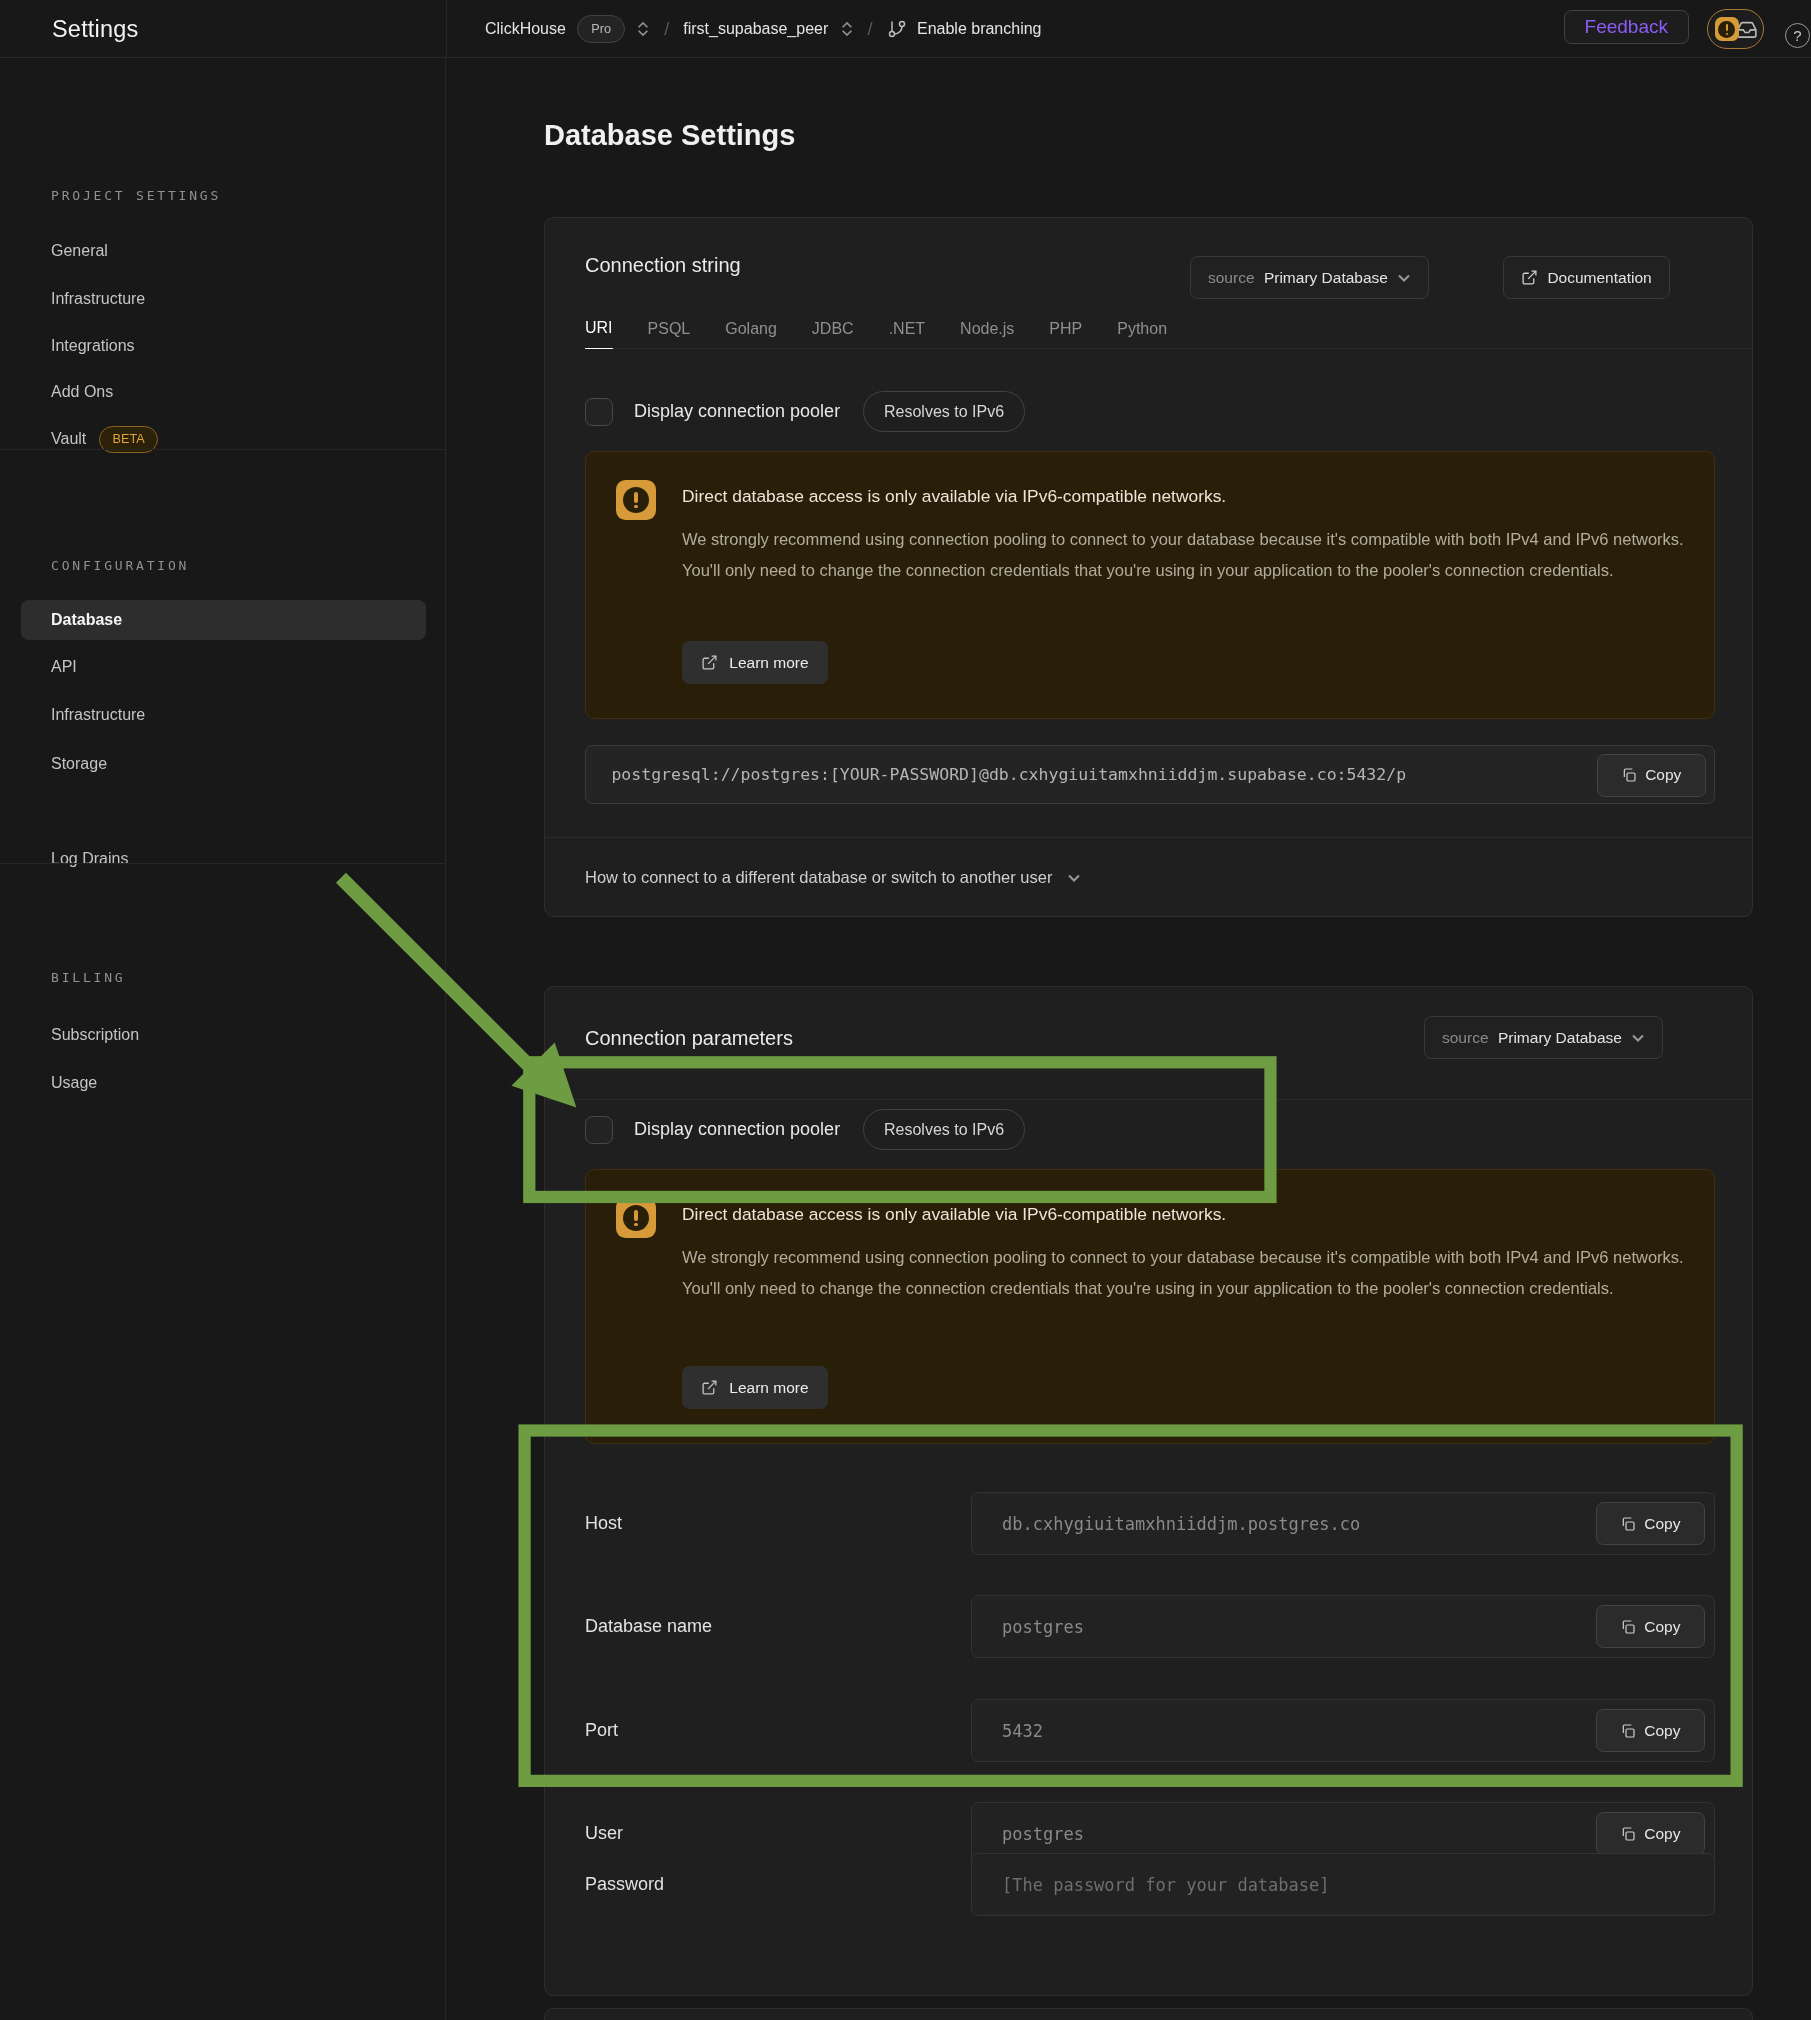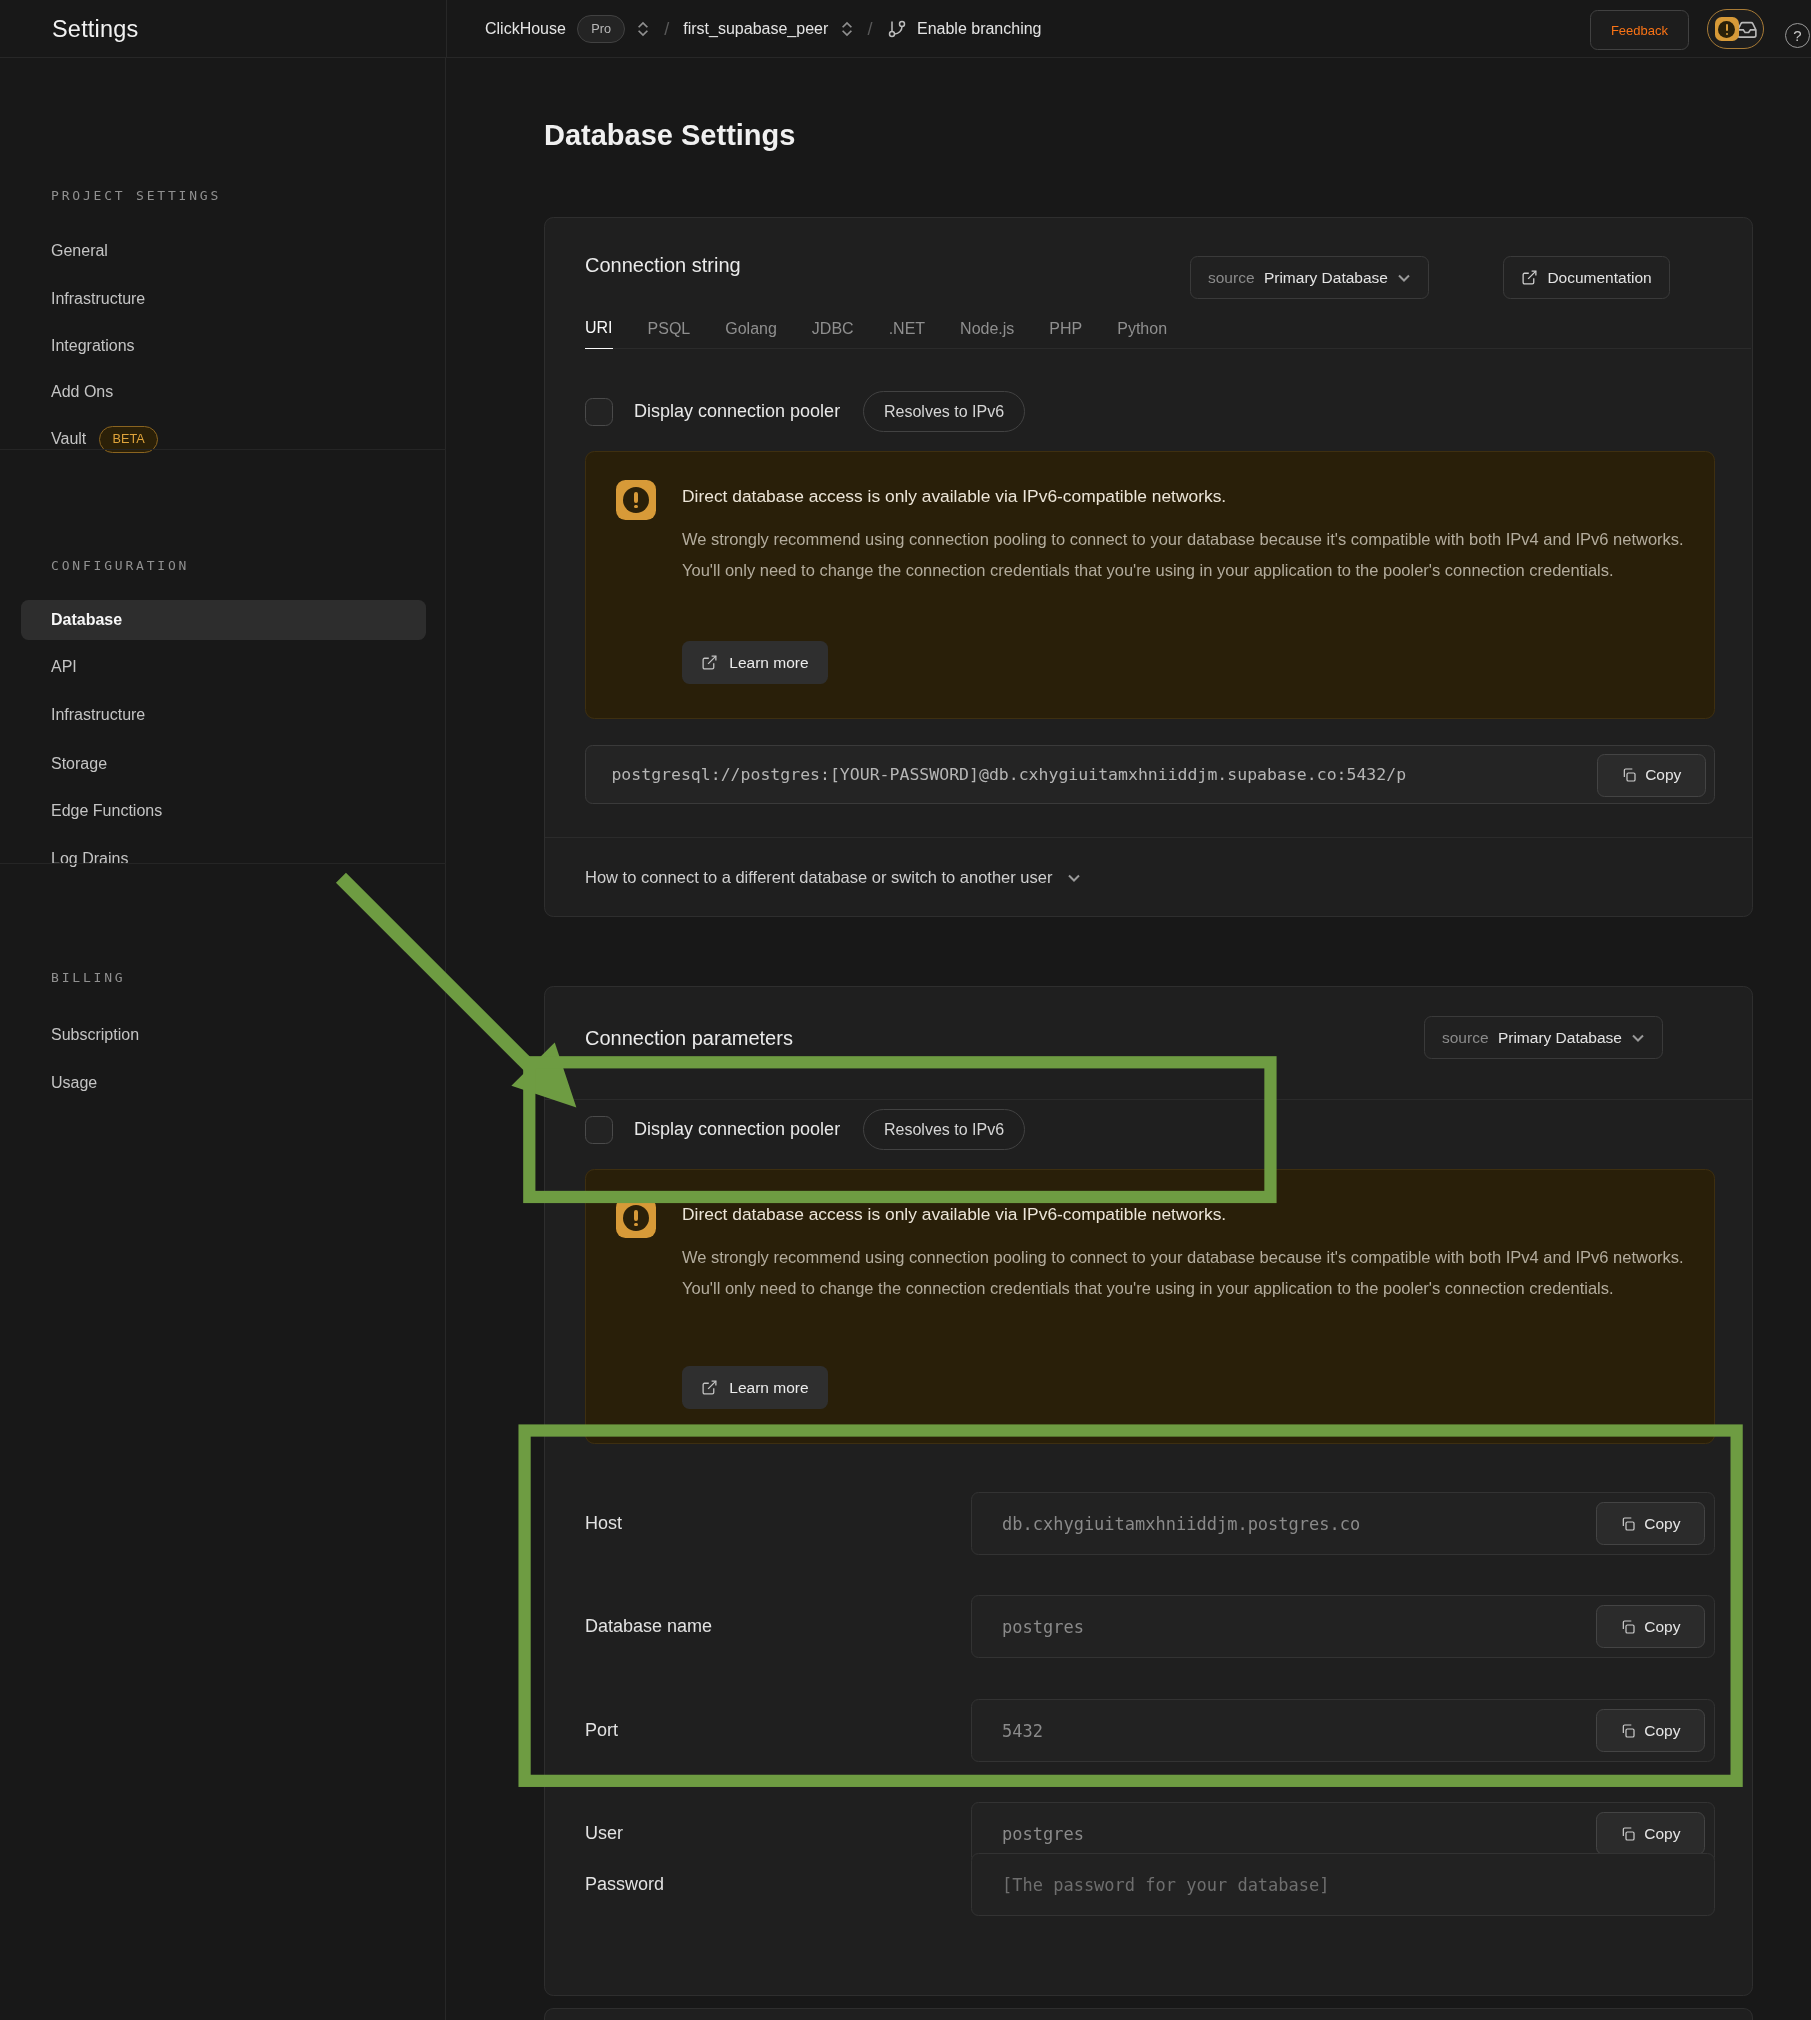--- a/index.html
+++ b/index.html
@@ -14,21 +14,21 @@
   .app-title { position:absolute; left:52px; top:0; height:58px; display:flex; align-items:center; font-size:23.5px; color:#f2f2f2; letter-spacing:0.2px; }
   .breadcrumb { position:absolute; left:485px; top:0; height:58px; display:flex; align-items:center; gap:14px; }
   .bc-group { display:flex; align-items:center; gap:11.3px; cursor:pointer; }
   .bc-text { font-size:16px; color:#e4e4e4; }
   .pill { display:inline-flex; align-items:center; height:28px; padding:0 13px; border:0.9px solid #414141; border-radius:14px; background:#242424; color:#b9b9b9; font-size:12.7px; }
   .bc-sep { color:#585858; font-size:18px; }
   .sorticon { width:14px; height:16px; stroke:#8f8f8f; stroke-width:2; fill:none; }
   .branch { display:flex; align-items:center; gap:10.4px; cursor:pointer; }
   .branch svg { width:20px; height:20px; stroke:#bdbdbd; stroke-width:1.8; fill:none; }
   .branch span { font-size:16px; color:#e4e4e4; }
-  .feedback-btn { position:absolute; right:123px; top:10.4px; height:40px; padding:0 20px; display:flex; align-items:center; border:0.9px solid #414141; border-radius:7.5px; background:#1d1d1d; color:#f97316; font-size:13px; cursor:pointer; }
+  .feedback-btn { position:absolute; right:123px; top:10.4px; height:34px; padding:0 20px; display:flex; align-items:center; border:0.9px solid #414141; border-radius:7.5px; background:#1d1d1d; color:#8b5cf6; font-size:19px; cursor:pointer; }
   .alert-pill { position:absolute; right:48px; top:9.4px; width:57px; height:40px; border:1.4px solid #a87b36; border-radius:20px; background:#1d1d1d; cursor:pointer; }
   .alert-badge { position:absolute; left:6.6px; top:6.6px; width:24.5px; height:24.5px; background:#d79a38; border-radius:6.6px; z-index:2; }
   .alert-badge .c { position:absolute; left:3.8px; top:3.8px; width:17px; height:17px; background:#2a2009; border-radius:50%; }
   .alert-badge .c::before { content:""; position:absolute; left:7.5px; top:3.3px; width:2.4px; height:6.6px; background:#d79a38; border-radius:1.9px; }
   .alert-badge .c::after { content:""; position:absolute; left:7.5px; top:11.8px; width:2.4px; height:2.4px; background:#d79a38; border-radius:50%; }
   .inbox-ic { position:absolute; right:5.6px; top:8.5px; width:21.7px; height:21.7px; stroke:#b9b9b9; stroke-width:1.8; fill:none; }
   .help-btn { position:absolute; right:1.9px; top:22.6px; width:25.4px; height:25.4px; border:1.4px solid #989898; border-radius:50%; display:flex; align-items:center; justify-content:center; color:#c6c6c6; font-size:15px; background:transparent; cursor:pointer; }
 
   
   .sidebar { position:absolute; left:0; top:58px; width:446px; height:1962px; background:#181818; border-right:0.9px solid #272727; z-index:4; }
@@ -172,23 +172,20 @@
       </div>
     <div class="nav-item" style="top:590px;">
         <span>API</span>
       </div>
     <div class="nav-item" style="top:638px;">
         <span>Infrastructure</span>
       </div>
     <div class="nav-item" style="top:687px;">
         <span>Storage</span>
       </div>
-    <div class="nav-item" style="top:734px;">
-        <span>Edge Functions</span>
-      </div>
     <div class="nav-item" style="top:782px;">
         <span>Log Drains</span>
       </div>
 
     <div class="side-div" style="top:805px;"></div>
 
     <div class="sec-title" style="top:912px;">BILLING</div>
     <div class="nav-item" style="top:958px;">
         <span>Subscription</span>
       </div>

